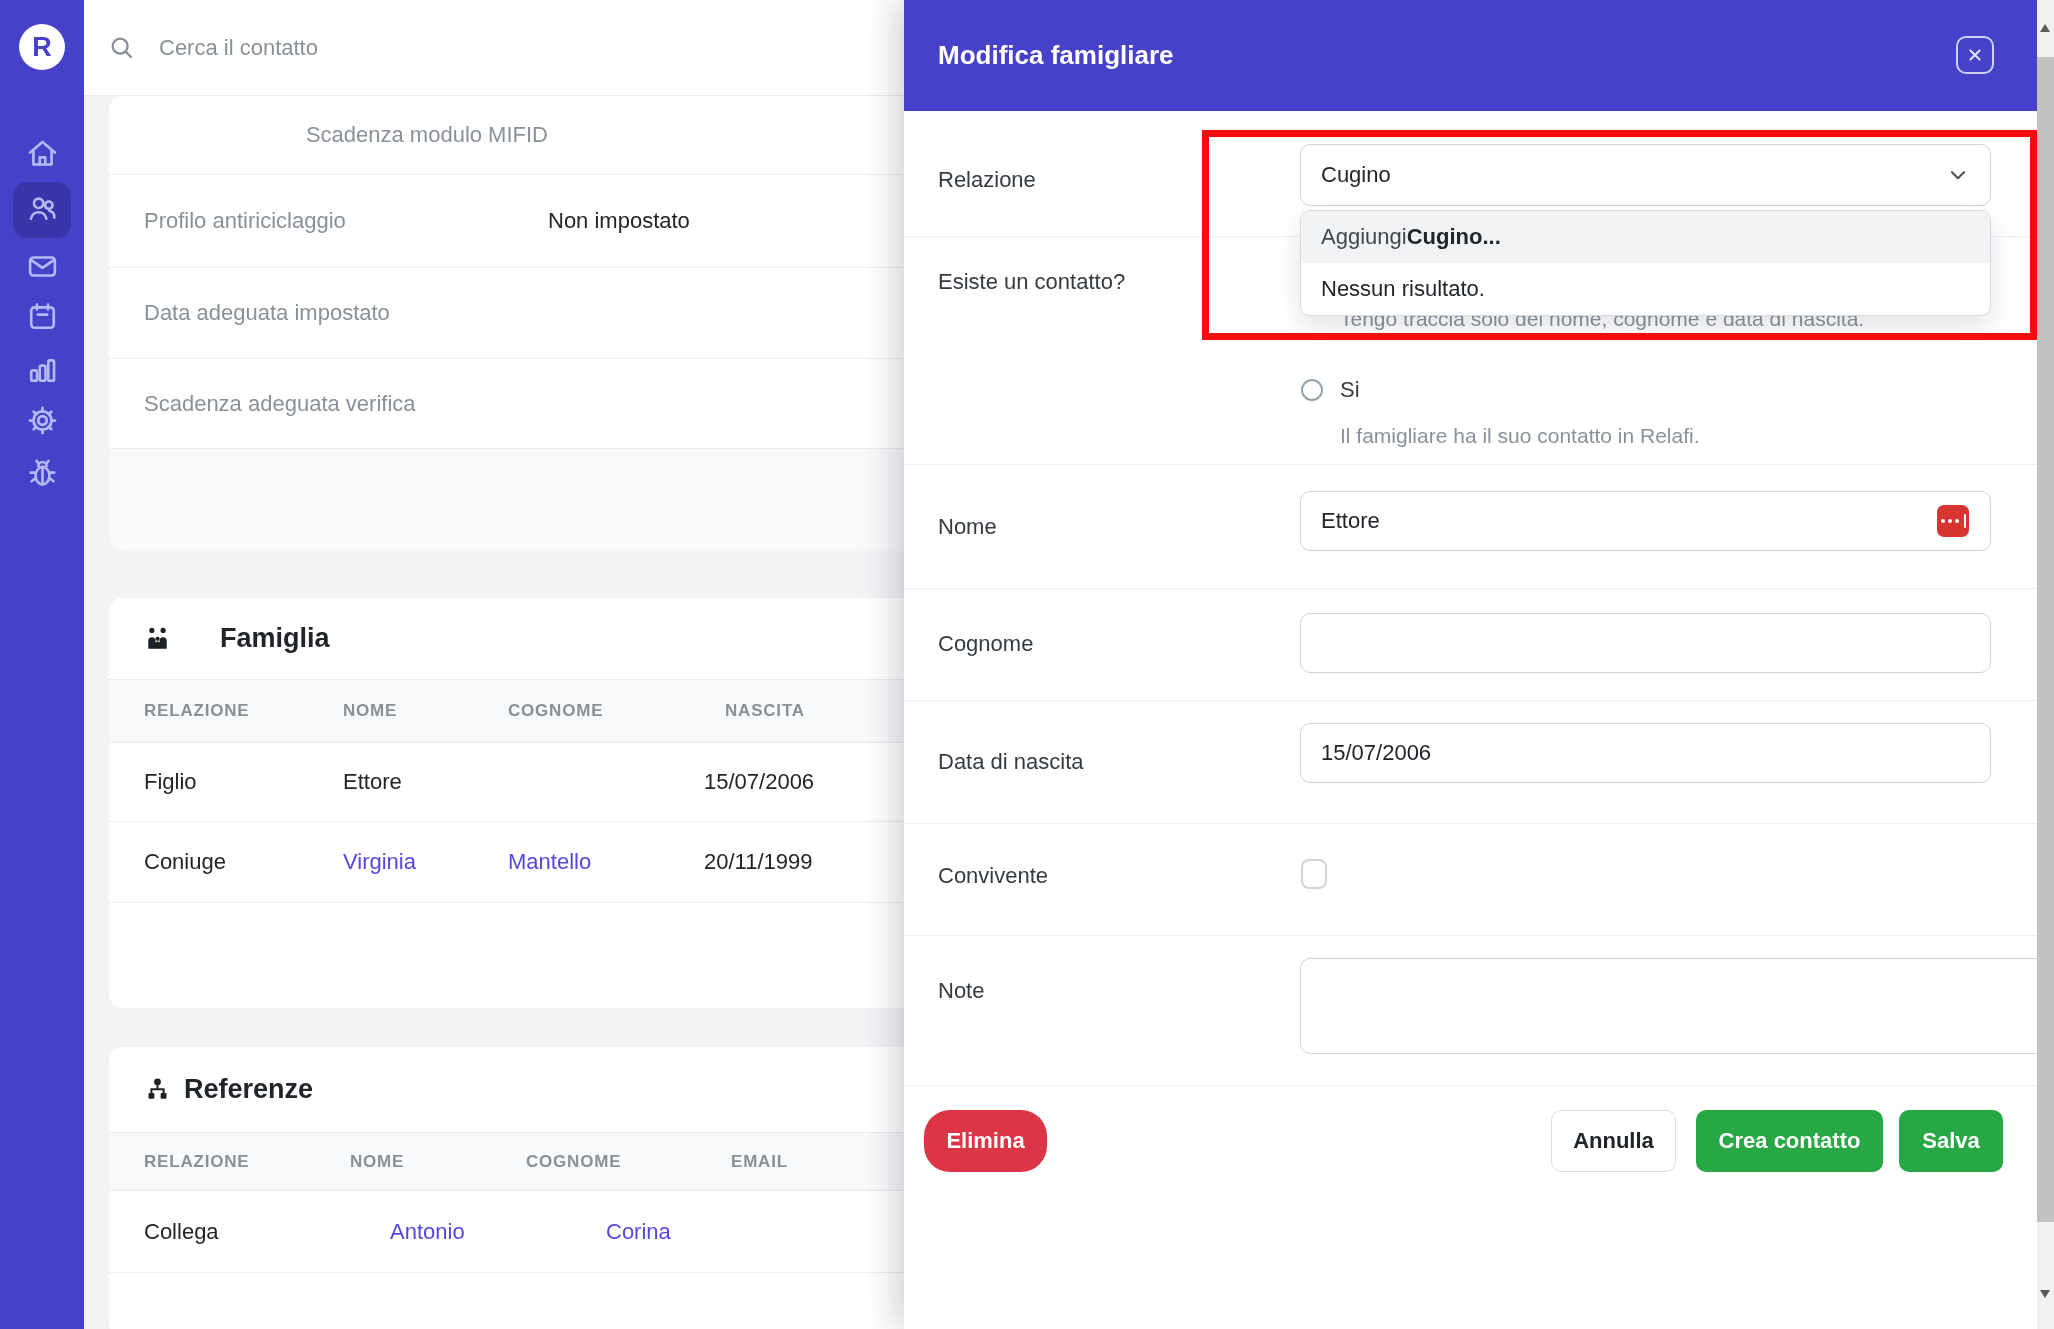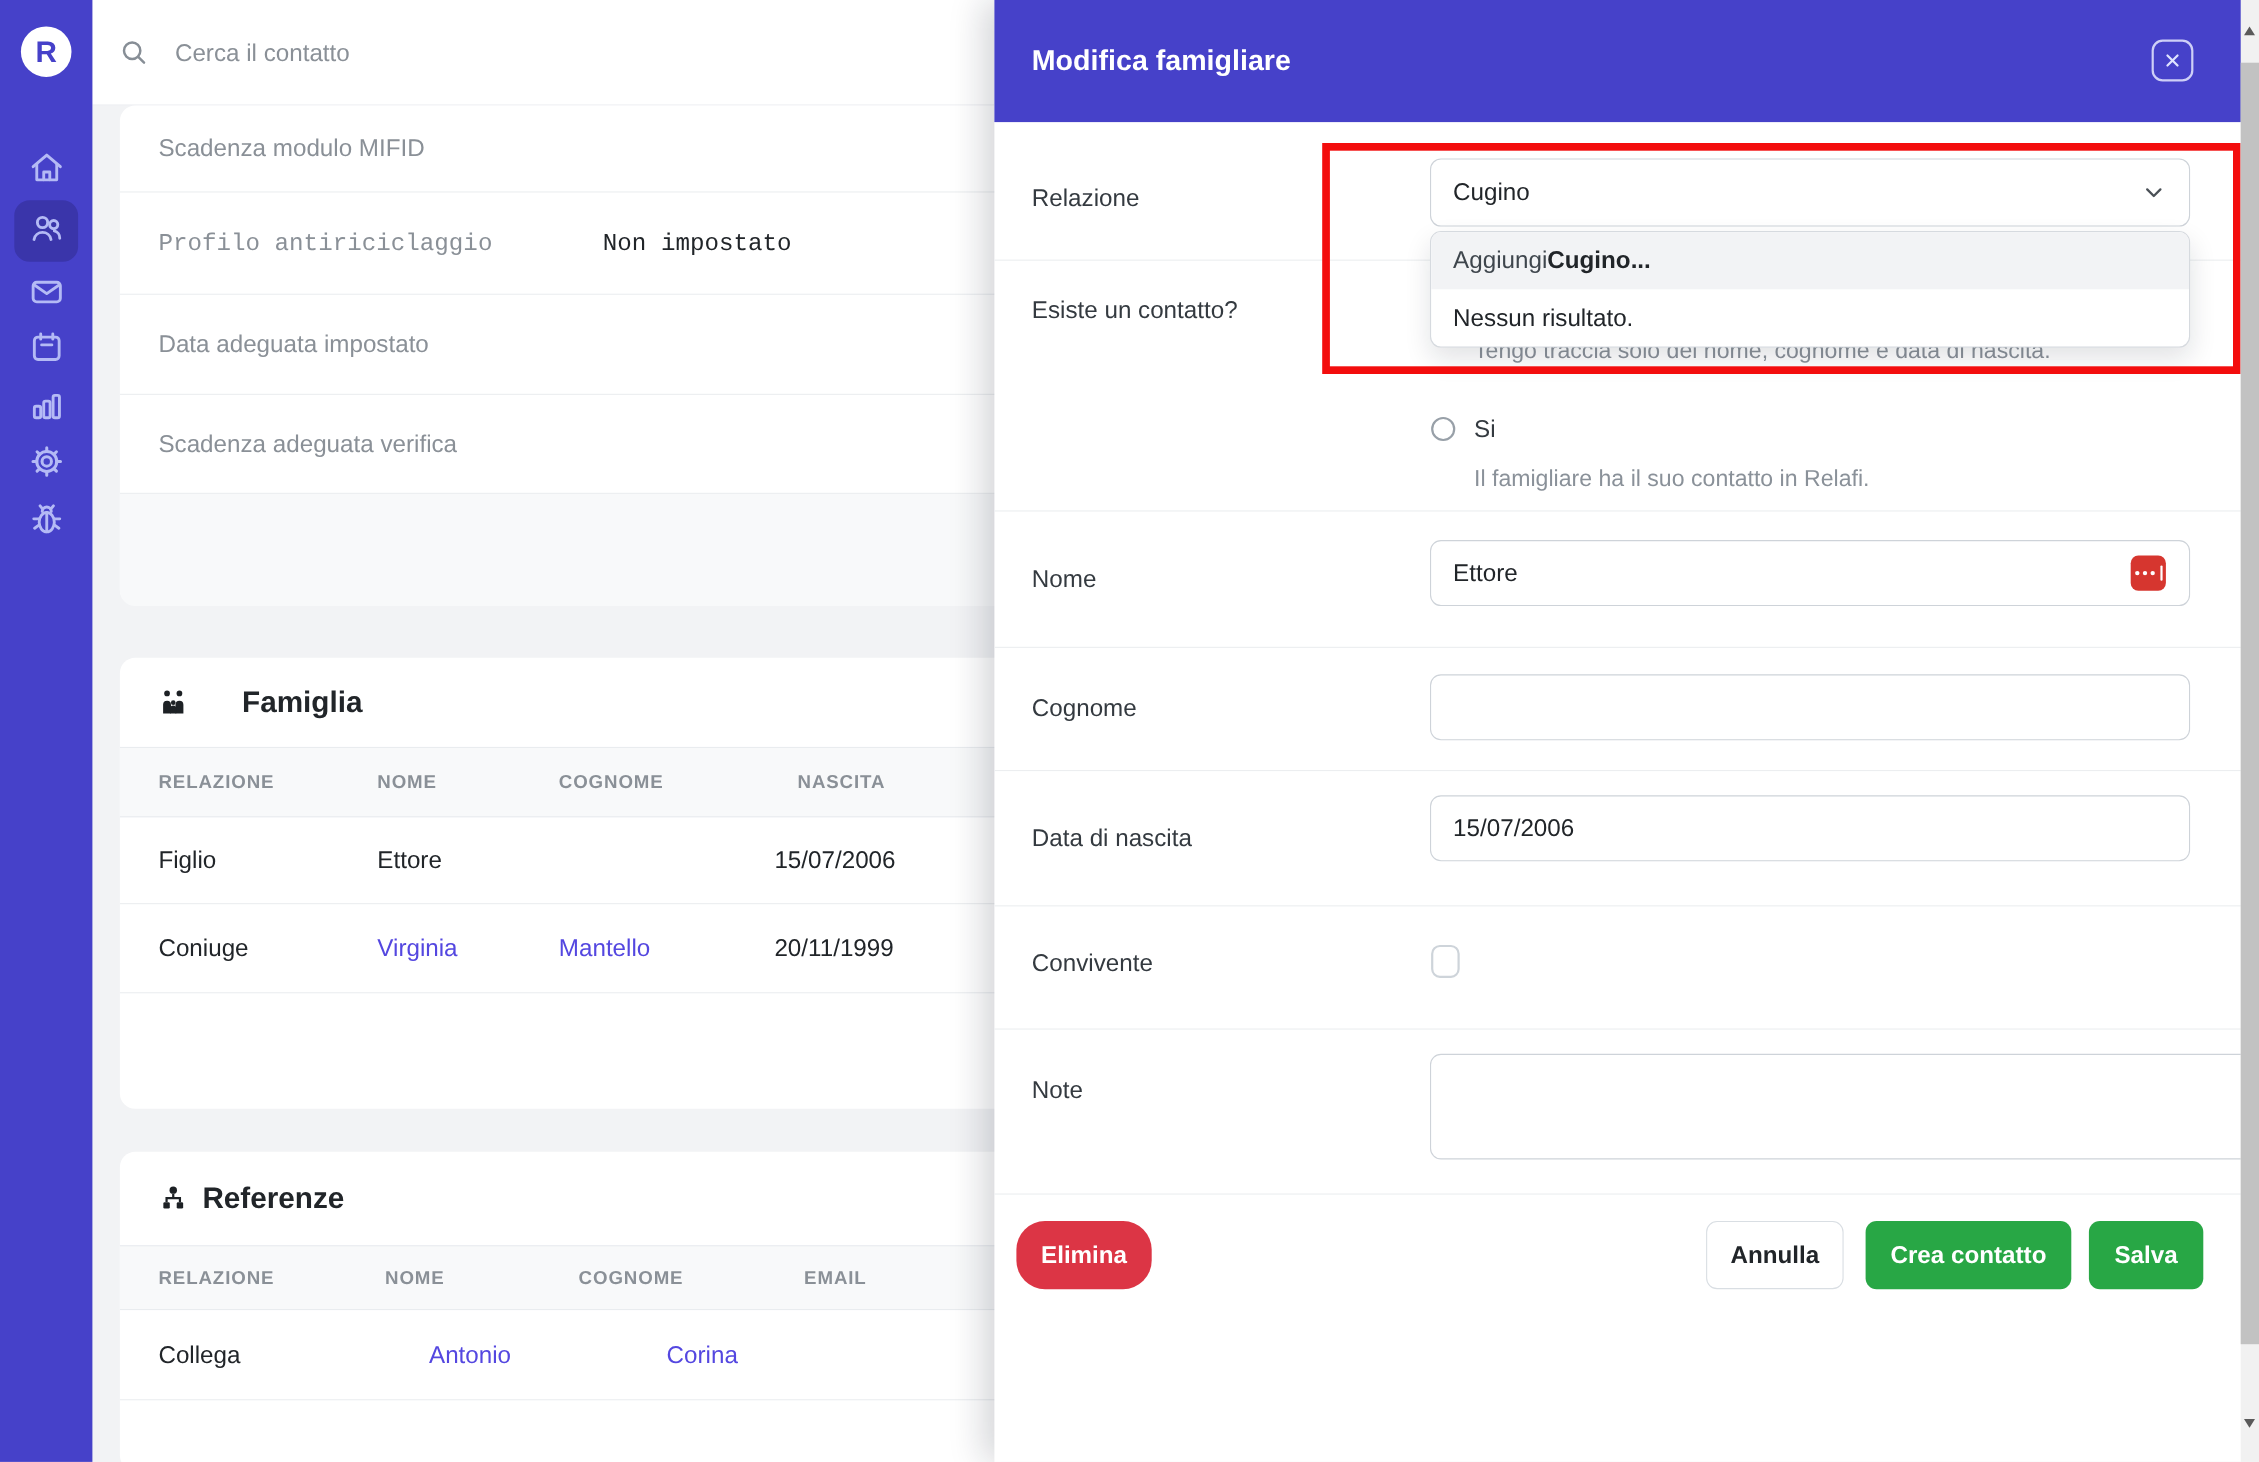--- a/index.html
+++ b/index.html
@@ -150,25 +150,25 @@
 
   <div class="abs searchbar">
     <svg viewBox="0 0 24 24" fill="none" stroke="currentColor" stroke-width="2" stroke-linecap="round">
         <circle cx="10.8" cy="10.8" r="6.6"></circle>
         <path d="M15.7 15.7 20.4 20.4"></path>
       </svg>
     <span class="search-ph">Cerca il contatto</span>
   </div>
 
   <div class="card" style="top:96px;height:454px;">
-    <div class="kv-row" style="height:78px;">
+    <div class="kv-row" style="height:78px;text-align:right;">
       <span class="kv-label">Scadenza modulo MIFID</span>
       <span class="kv-value"></span>
     </div>
-    <div class="kv-row" style="height:92px;font-family:Liberation Mono, monospace;">
+    <div class="kv-row" style="height:92px;">
       <span class="kv-label">Profilo antiriciclaggio</span>
       <span class="kv-value">Non impostato</span>
     </div>
     <div class="kv-row" style="height:90px;">
       <span class="kv-label">Data adeguata impostato</span>
       <span class="kv-value"></span>
     </div>
     <div class="kv-row" style="height:89px;">
       <span class="kv-label">Scadenza adeguata verifica</span>
       <span class="kv-value"></span>

